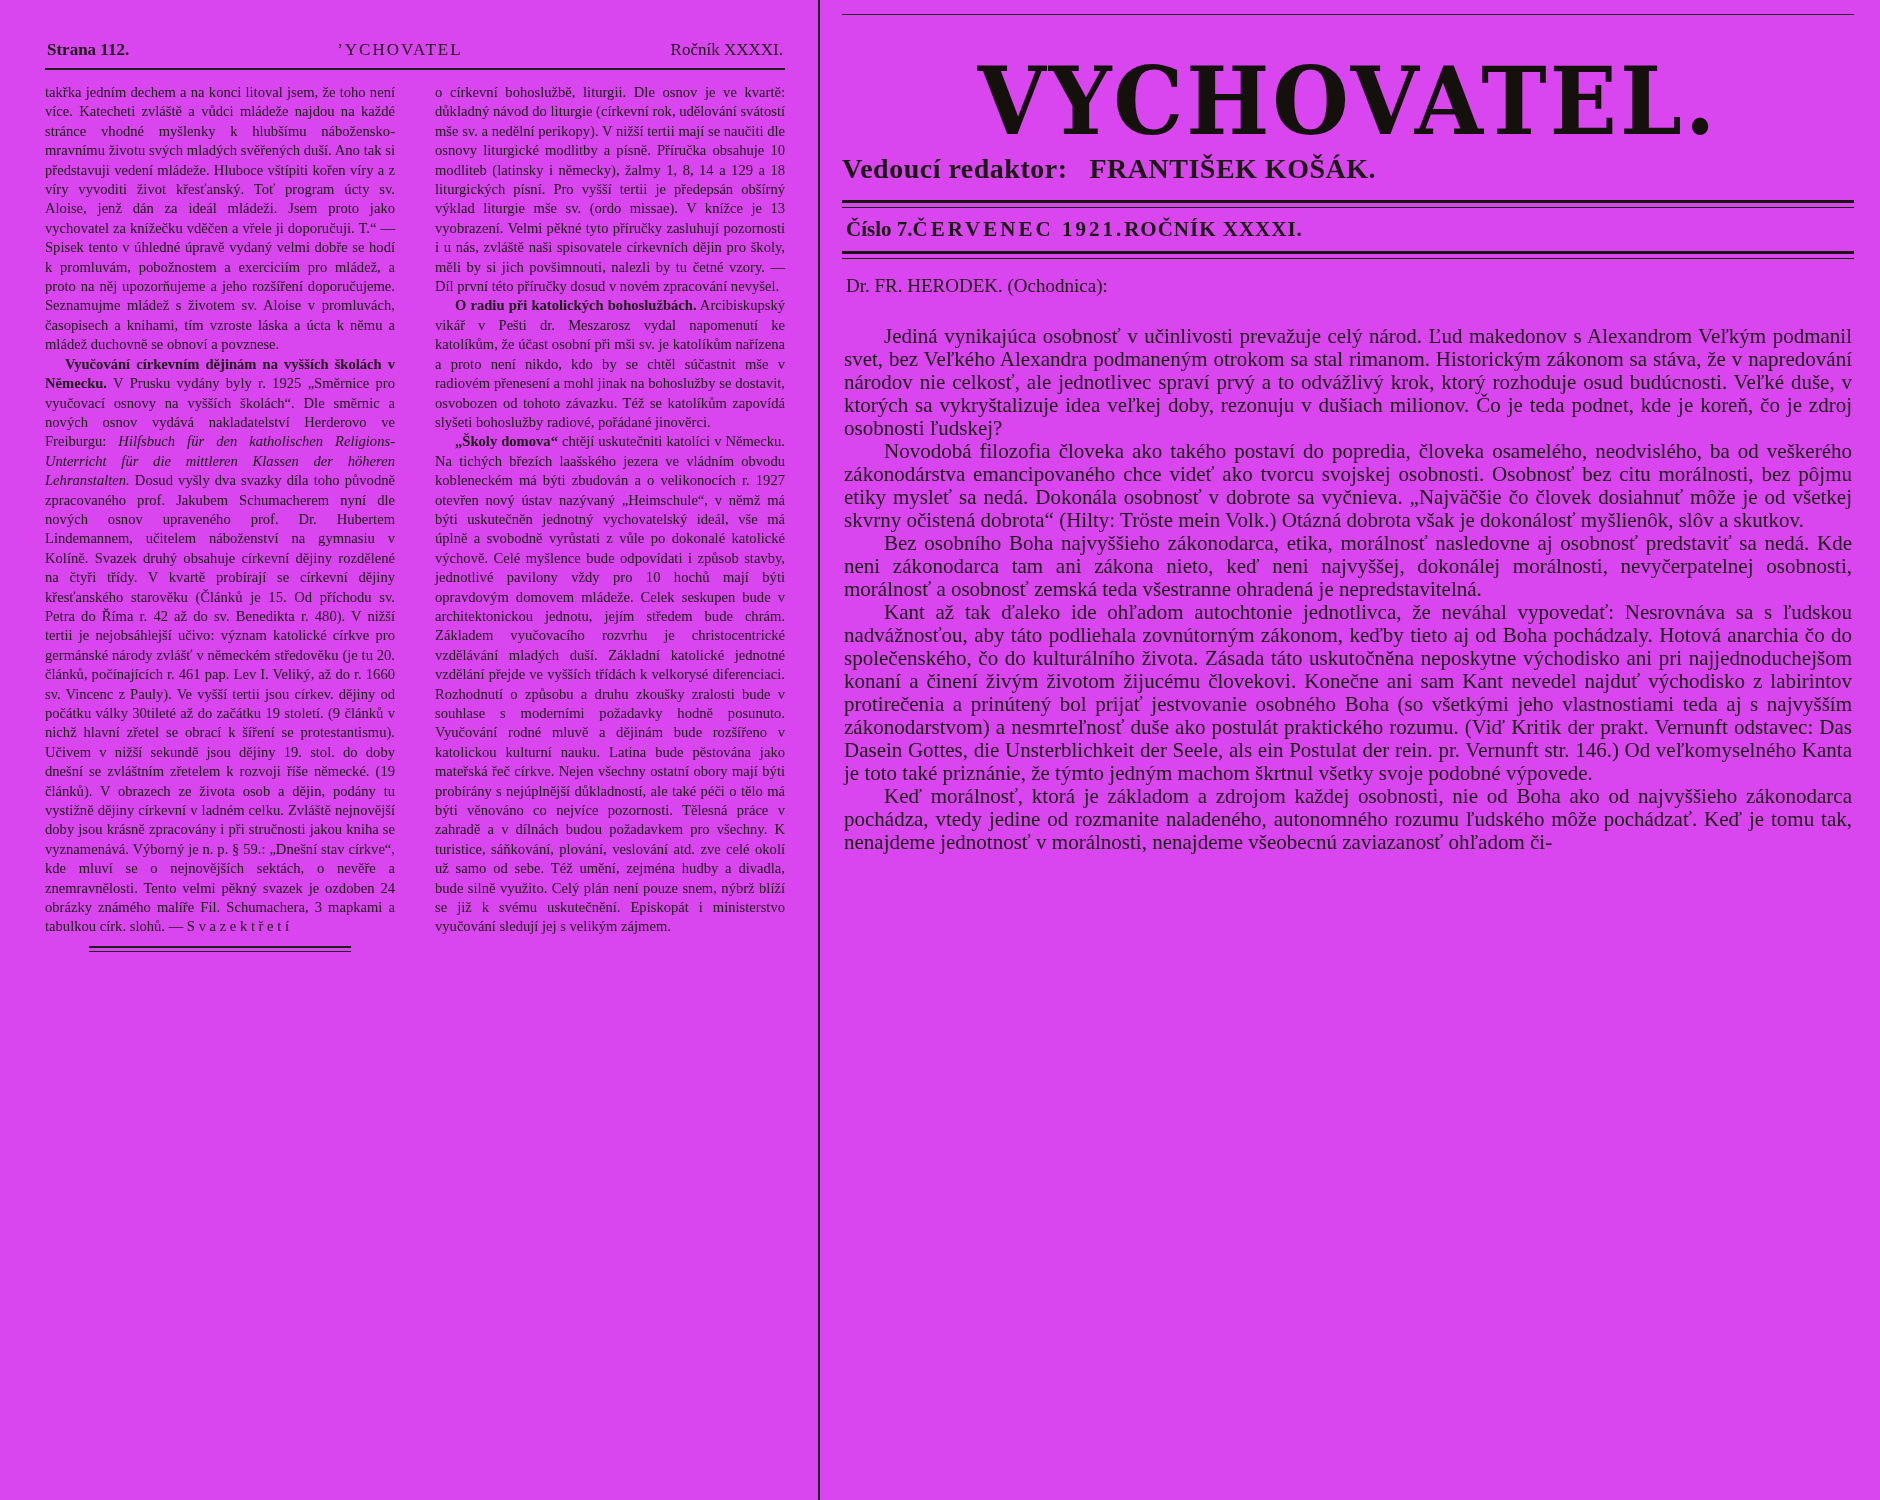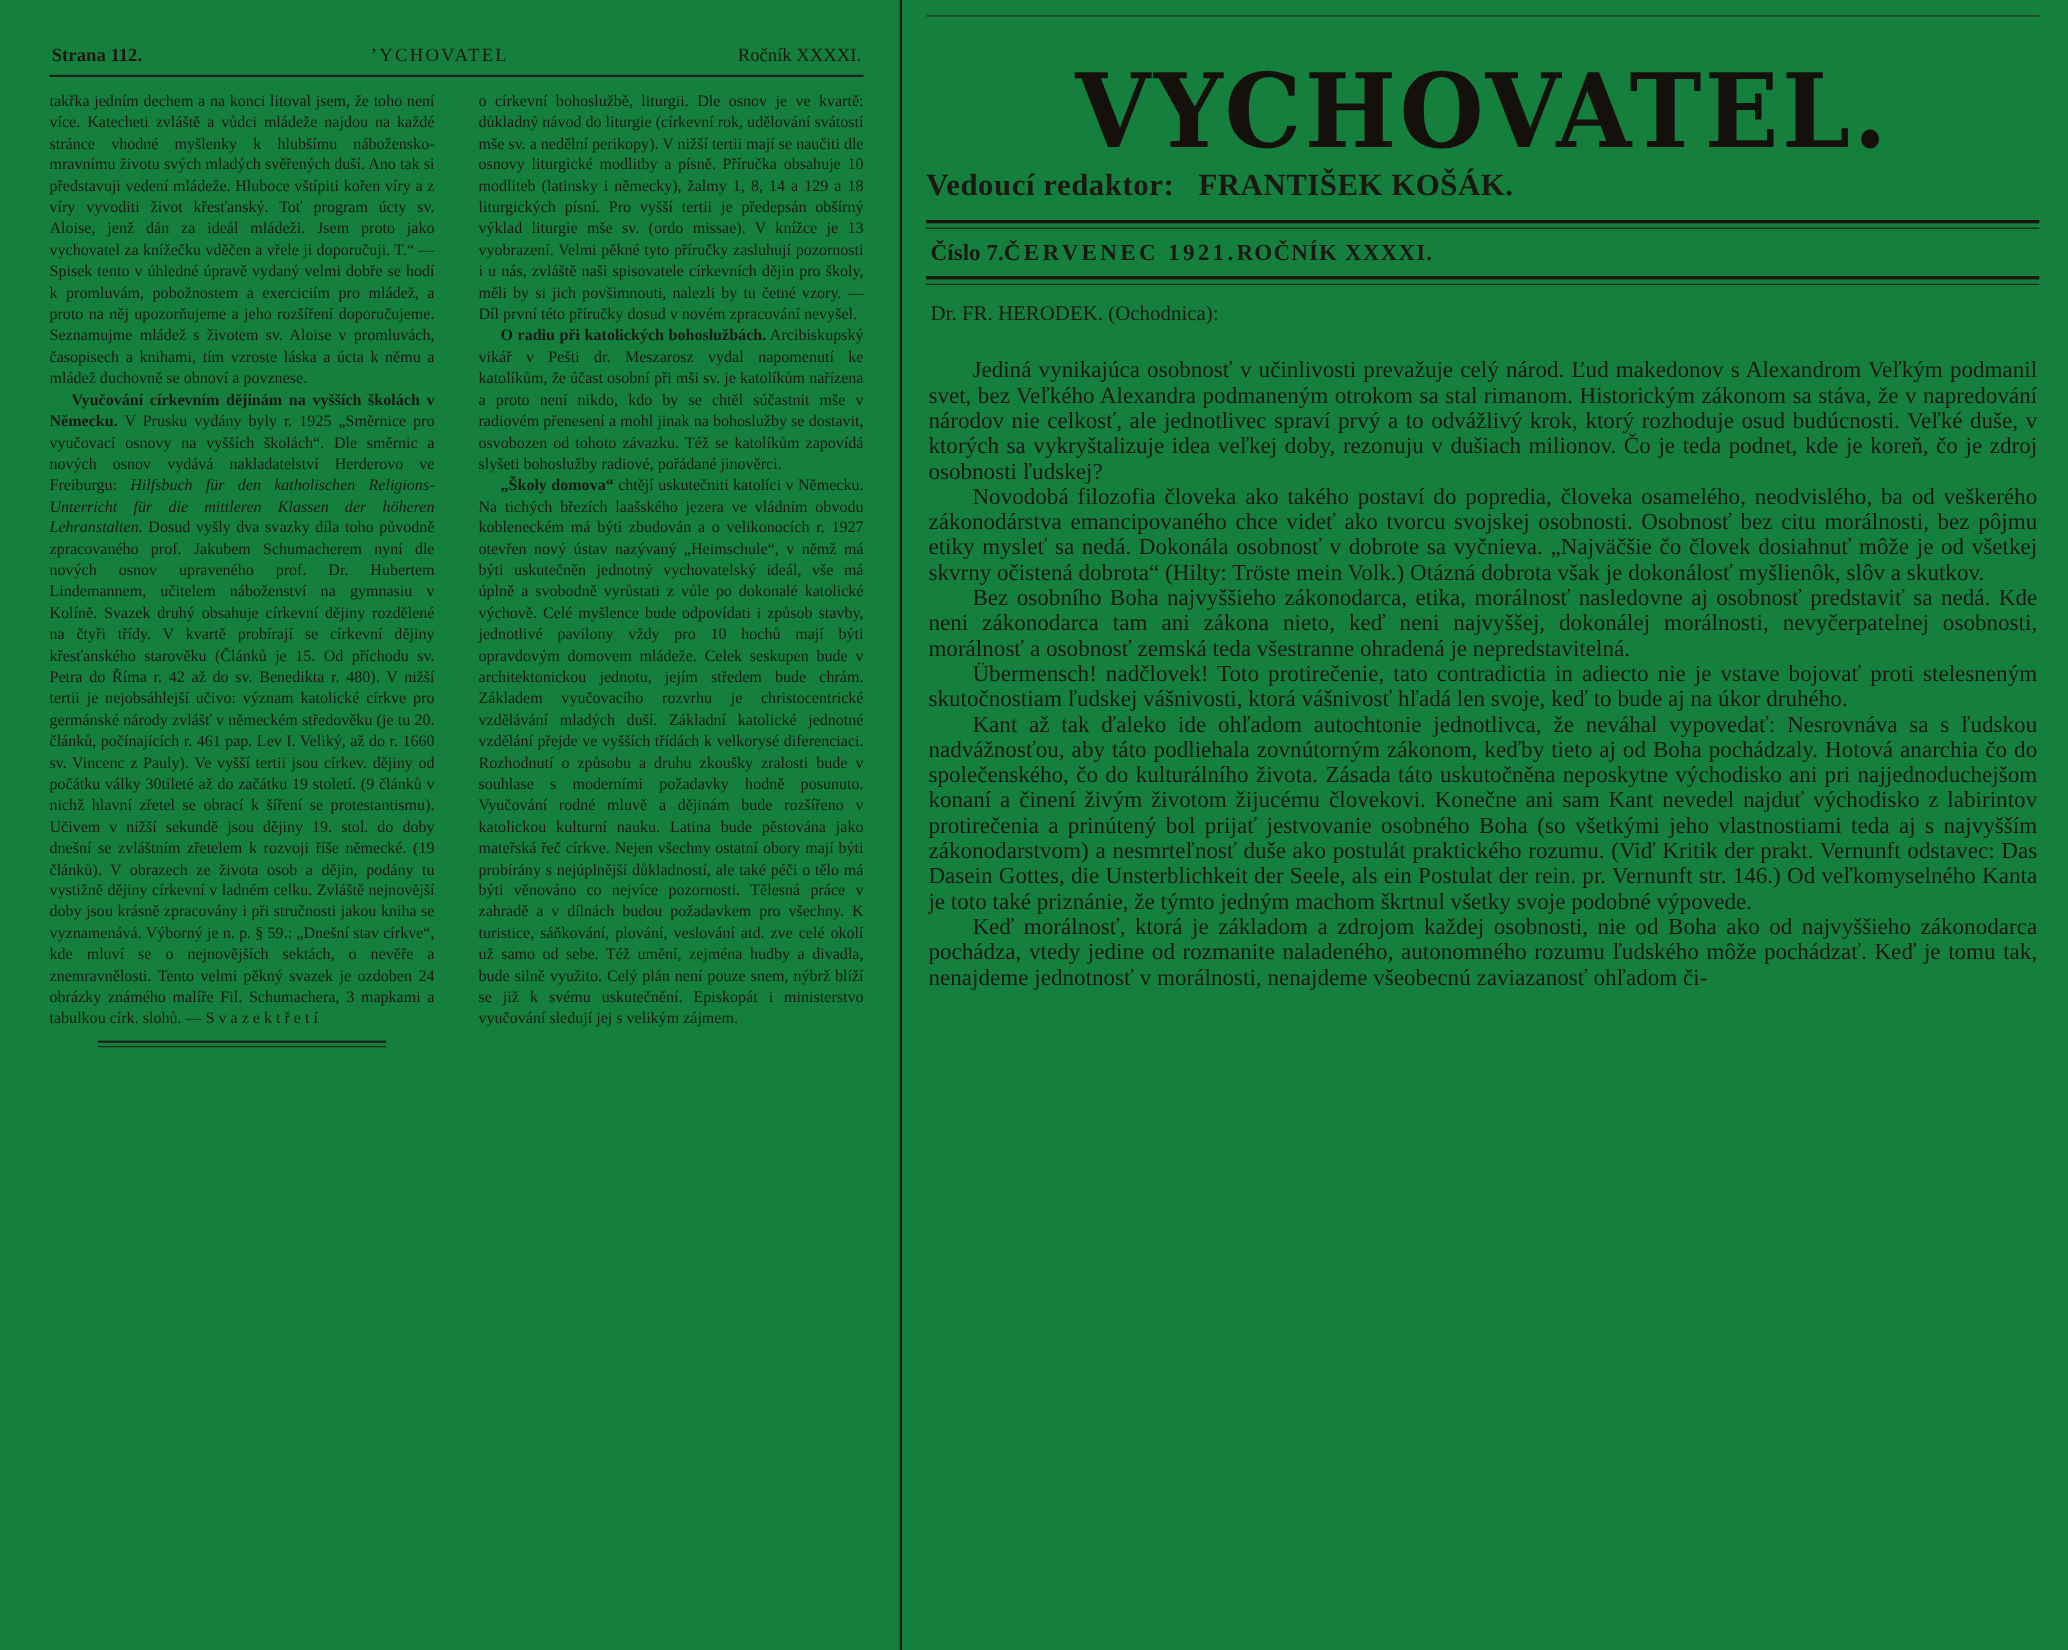--- a/index.html
+++ b/index.html
@@ -1,18 +1,18 @@
 <!DOCTYPE html>
 <html><head>
 <meta charset="utf-8">
 <style>
   html,body{margin:0;padding:0;background:#e9e7e2;}
   .canvas{
     position:relative;width:1880px;height:1500px;overflow:hidden;
-    background:#15803d;color:#1b1814;
+    background:#d946ef;color:#1b1814;
     font-family:"Liberation Serif","DejaVu Serif",serif;
   }
   .divider{position:absolute;left:818px;top:0;width:2px;height:1500px;background:#1d1b18;}
 
   
   .left-page{position:absolute;left:45px;top:40px;width:740px;}
   .lp-header{display:flex;justify-content:space-between;align-items:baseline;
     font-size:17px;padding:0 2px 8px 2px;border-bottom:2px solid #211f1b;}
   .lp-page-label{font-weight:bold;}
   .lp-title{letter-spacing:2px;}
@@ -99,20 +99,19 @@
     <div class="double-rule second"></div>
 
     <div class="article">
       <div class="article-head">
         <span class="article-author">Dr. FR. HERODEK. (Ochodnica):</span>
       </div>
       <div class="article-body">
         <p>Jediná vynikajúca osobnosť v učinlivosti prevažuje celý národ. Ľud makedonov s Alexandrom Veľkým podmanil svet, bez Veľkého Alexandra podmaneným otrokom sa stal rimanom. Historickým zákonom sa stáva, že v napredování národov nie celkosť, ale jednotlivec spraví prvý a to odvážlivý krok, ktorý rozhoduje osud budúcnosti. Veľké duše, v ktorých sa vykryštalizuje idea veľkej doby, rezonuju v dušiach milionov. Čo je teda podnet, kde je koreň, čo je zdroj osobnosti ľudskej?</p>
         <p>Novodobá filozofia človeka ako takého postaví do popredia, človeka osamelého, neodvislého, ba od veškerého zákonodárstva emancipovaného chce videť ako tvorcu svojskej osobnosti. Osobnosť bez citu morálnosti, bez pôjmu etiky mysleť sa nedá. Dokonála osobnosť v dobrote sa vyčnieva. „Najväčšie čo človek dosiahnuť môže je od všetkej skvrny očistená dobrota“ (Hilty: Tröste mein Volk.) Otázná dobrota však je dokonálosť myšlienôk, slôv a skutkov.</p>
         <p>Bez osobního Boha najvyššieho zákonodarca, etika, morálnosť nasledovne aj osobnosť predstaviť sa nedá. Kde neni zákonodarca tam ani zákona nieto, keď neni najvyššej, dokonálej morálnosti, nevyčerpatelnej osobnosti, morálnosť a osobnosť zemská teda všestranne ohradená je nepredstavitelná.</p>
-        <p>Übermensch! nadčlovek! Toto protirečenie, tato contradictia in adiecto nie je vstave bojovať proti stelesneným skutočnostiam ľudskej vášnivosti, ktorá vášnivosť hľadá len svoje, keď to bude aj na úkor druhého.</p>
         <p>Kant až tak ďaleko ide ohľadom autochtonie jednotlivca, že neváhal vypovedať: Nesrovnáva sa s ľudskou nadvážnosťou, aby táto podliehala zovnútorným zákonom, keďby tieto aj od Boha pochádzaly. Hotová anarchia čo do společenského, čo do kulturálního života. Zásada táto uskutočněna neposkytne východisko ani pri najjednoduchejšom konaní a činení živým životom žijucému človekovi. Konečne ani sam Kant nevedel najduť východisko z labirintov protirečenia a prinútený bol prijať jestvovanie osobného Boha (so všetkými jeho vlastnostiami teda aj s najvyšším zákonodarstvom) a nesmrteľnosť duše ako postulát praktického rozumu. (Viď Kritik der prakt. Vernunft odstavec: Das Dasein Gottes, die Unsterblichkeit der Seele, als ein Postulat der rein. pr. Vernunft str. 146.) Od veľkomyselného Kanta je toto také priznánie, že týmto jedným machom škrtnul všetky svoje podobné výpovede.</p>
         <p>Keď morálnosť, ktorá je základom a zdrojom každej osobnosti, nie od Boha ako od najvyššieho zákonodarca pochádza, vtedy jedine od rozmanite naladeného, autonomného rozumu ľudského môže pochádzať. Keď je tomu tak, nenajdeme jednotnosť v morálnosti, nenajdeme všeobecnú zaviazanosť ohľadom či-</p>
       </div>
     </div>
   </div>
 
 </div>
 
 </body></html>

